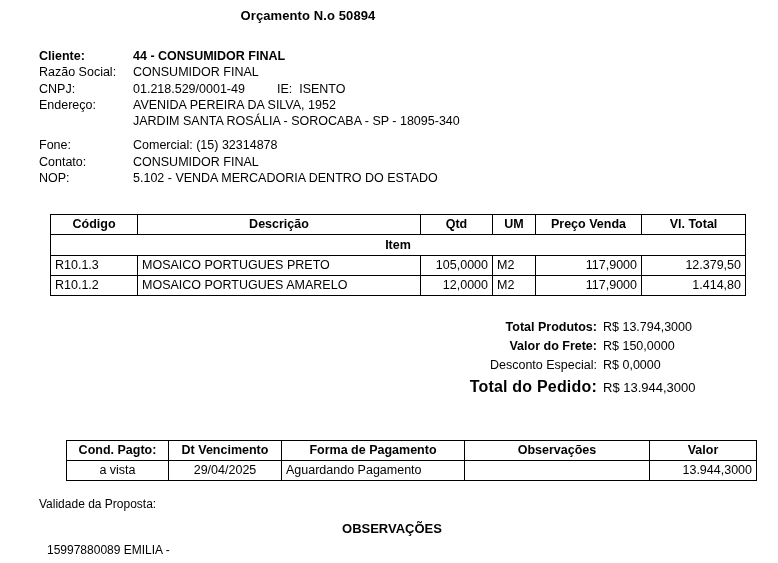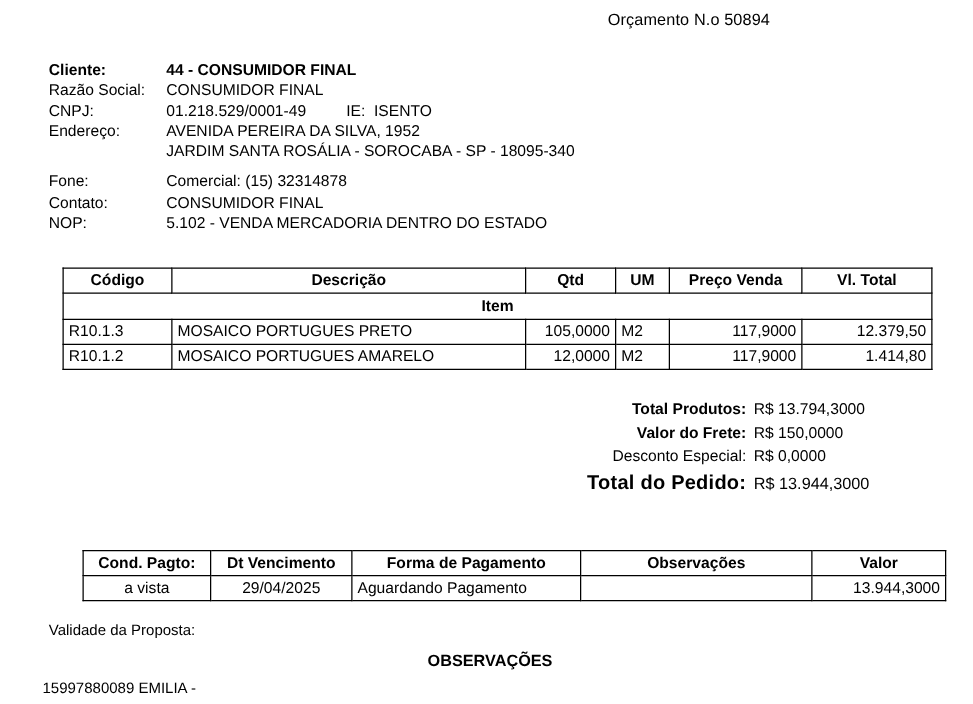--- a/index.html
+++ b/index.html
@@ -15,23 +15,23 @@
     color: #000000;
     overflow: hidden;
   }
 
   
   .doc-title {
     position: absolute;
     top: 8px;
     left: 0;
     width: 616px;
-    text-align: right;
+    text-align: center;
     font-size: 13px;
-    font-weight: normal;
+    font-weight: bold;
     letter-spacing: 0.1px;
   }
 
   
   .client-block {
     position: absolute;
     top: 48px;
     left: 39px;
     width: 600px;
     font-size: 12.5px;
@@ -147,21 +147,21 @@
     width: 778px;
     text-align: center;
     font-size: 13px;
     font-weight: bold;
     padding-right: 0;
   }
   .obs-heading span { position: relative; left: 3px; }
   .obs-text {
     position: absolute;
     top: 543px;
-    left: 34px;
+    left: 47px;
     font-size: 12px;
   }
 </style>
 </head>
 <body>
 
 <div class="doc-title">Orçamento N.o 50894</div>
 
 <div class="client-block">
 

